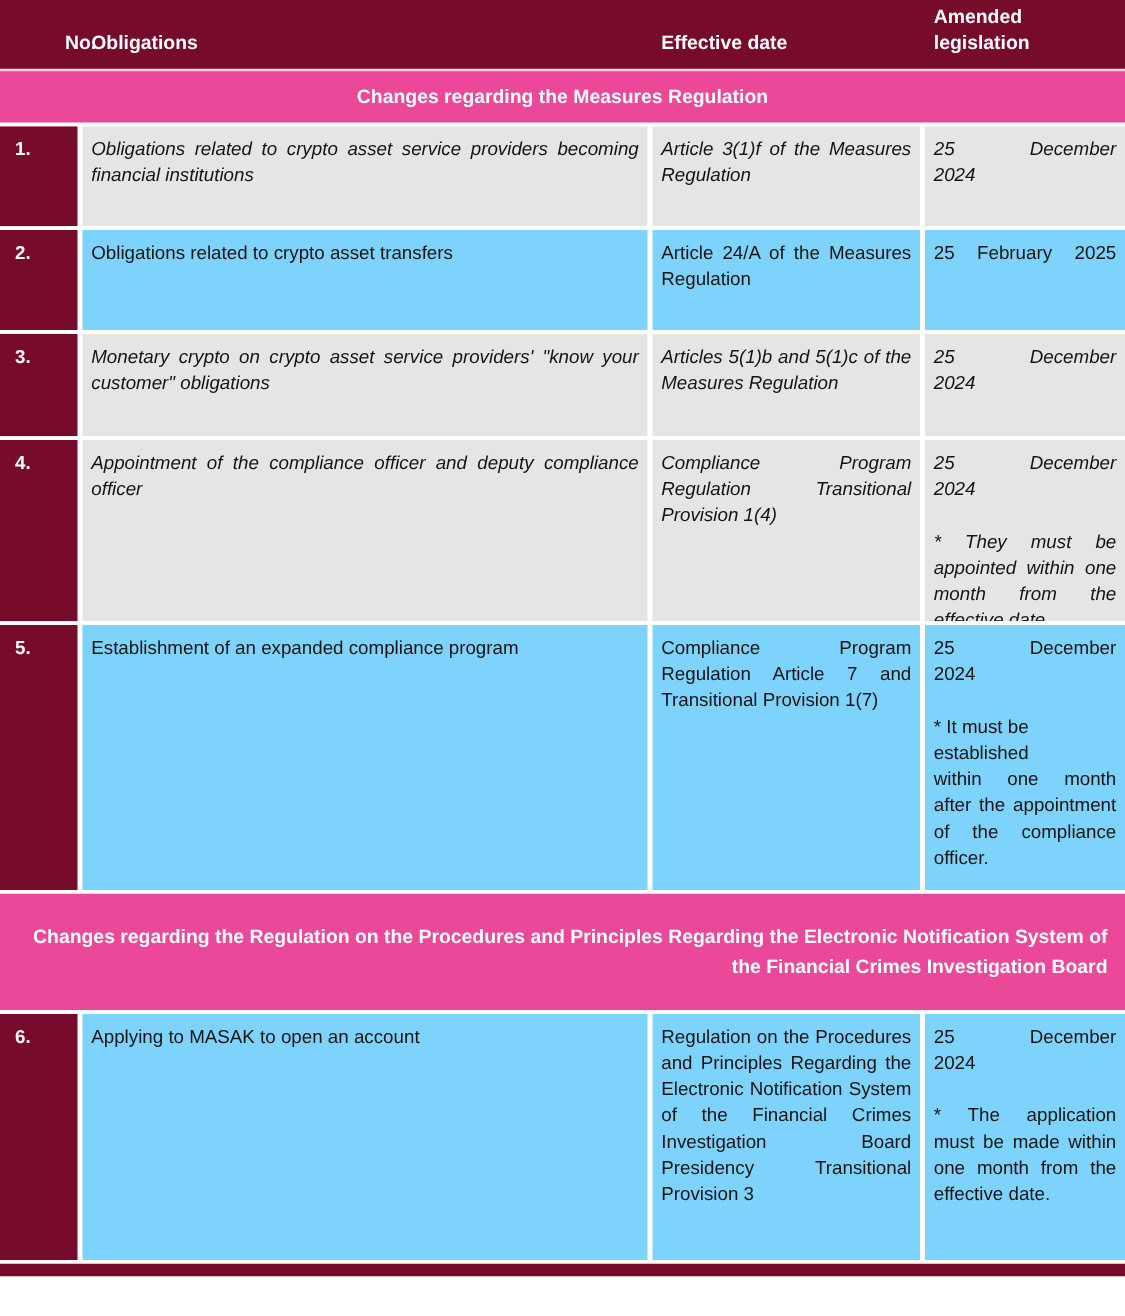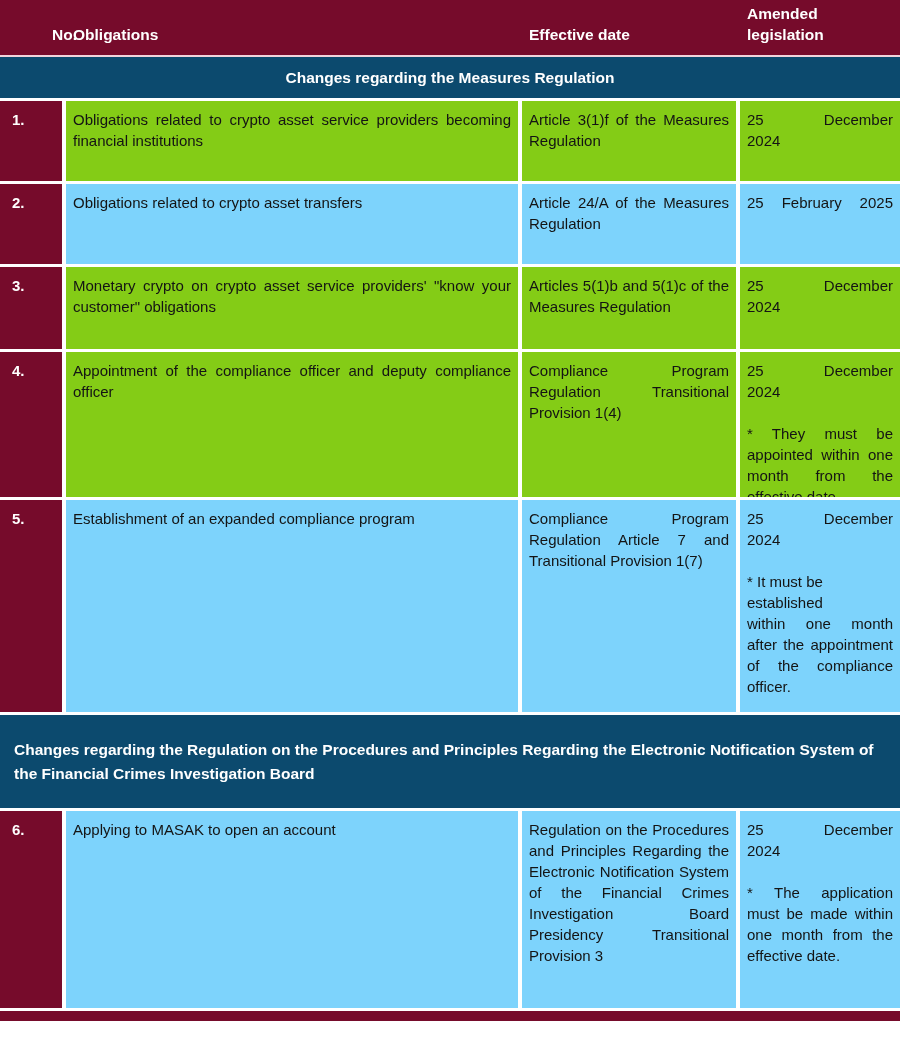--- a/index.html
+++ b/index.html
@@ -38,48 +38,48 @@
     display: flex;
     align-items: flex-end;
     padding: 0 7px 10px 7px;
     color: #ffffff;
     font-weight: bold;
     font-size: 15.5px;
   }
   .thead .hcell.no { padding-left: 12px; margin-left: 40px; }
   
   .section {
-    background: #0c4a6e;
+    background: #ec4899;
     color: #ffffff;
     font-weight: bold;
     font-size: 15.5px;
     line-height: 24px;
     display: flex;
     align-items: center;
     justify-content: center;
-    text-align: left;
+    text-align: right;
     padding: 0 14px;
     box-sizing: border-box;
     margin-bottom: 3px;
     overflow: hidden;
   }
   
   .cell {
     padding: 8px 7px 0 7px;
     text-align: justify;
     overflow: hidden;
   }
   .cell.no {
     background: #760B2B;
     color: #ffffff;
     font-weight: bold;
     text-align: left;
     padding: 8px 4px 0 12px;
   }
-  .row.light .cell:not(.no) { background: #84cc16; }
+  .row.light .cell:not(.no) { background: #e5e5e5; font-style: italic; }
   .row.dark  .cell:not(.no) { background: #7dd3fc; }
   .cell p { margin: 0; }
   .cell p.date {
     white-space: pre-line;
     text-align: justify;
     text-align-last: justify;
   }
   .cell p.note {
     white-space: pre-line;
     text-align: justify;

